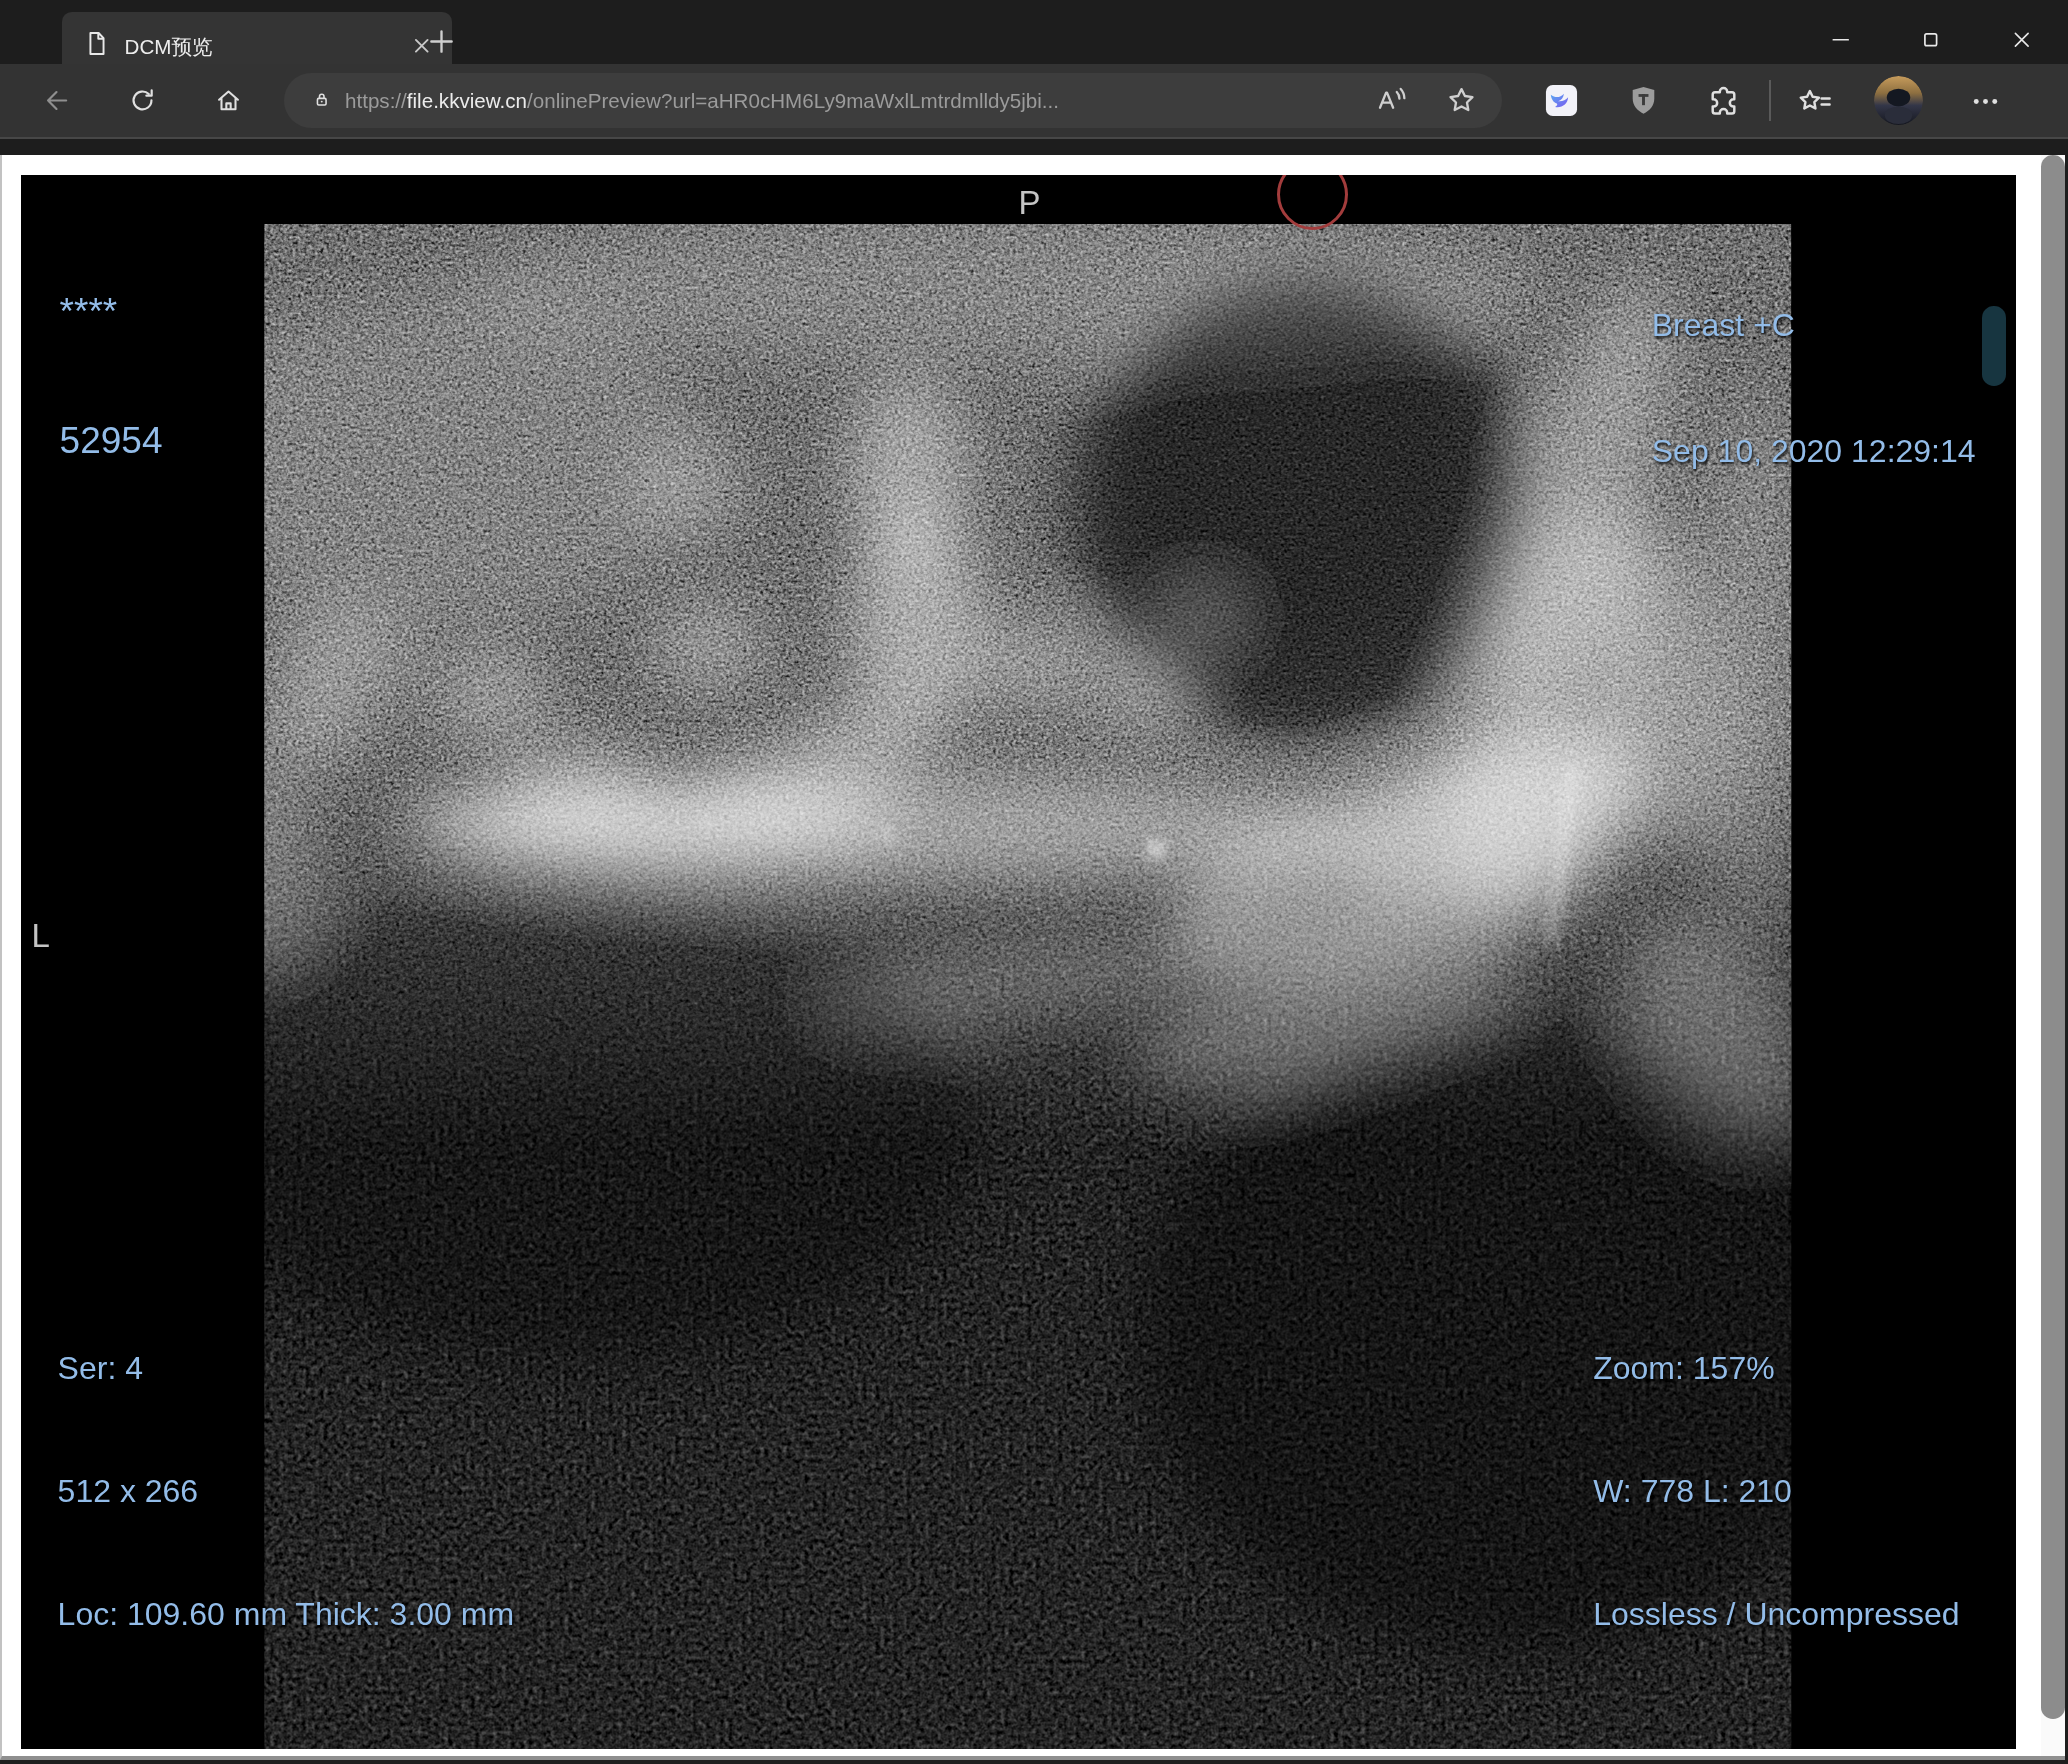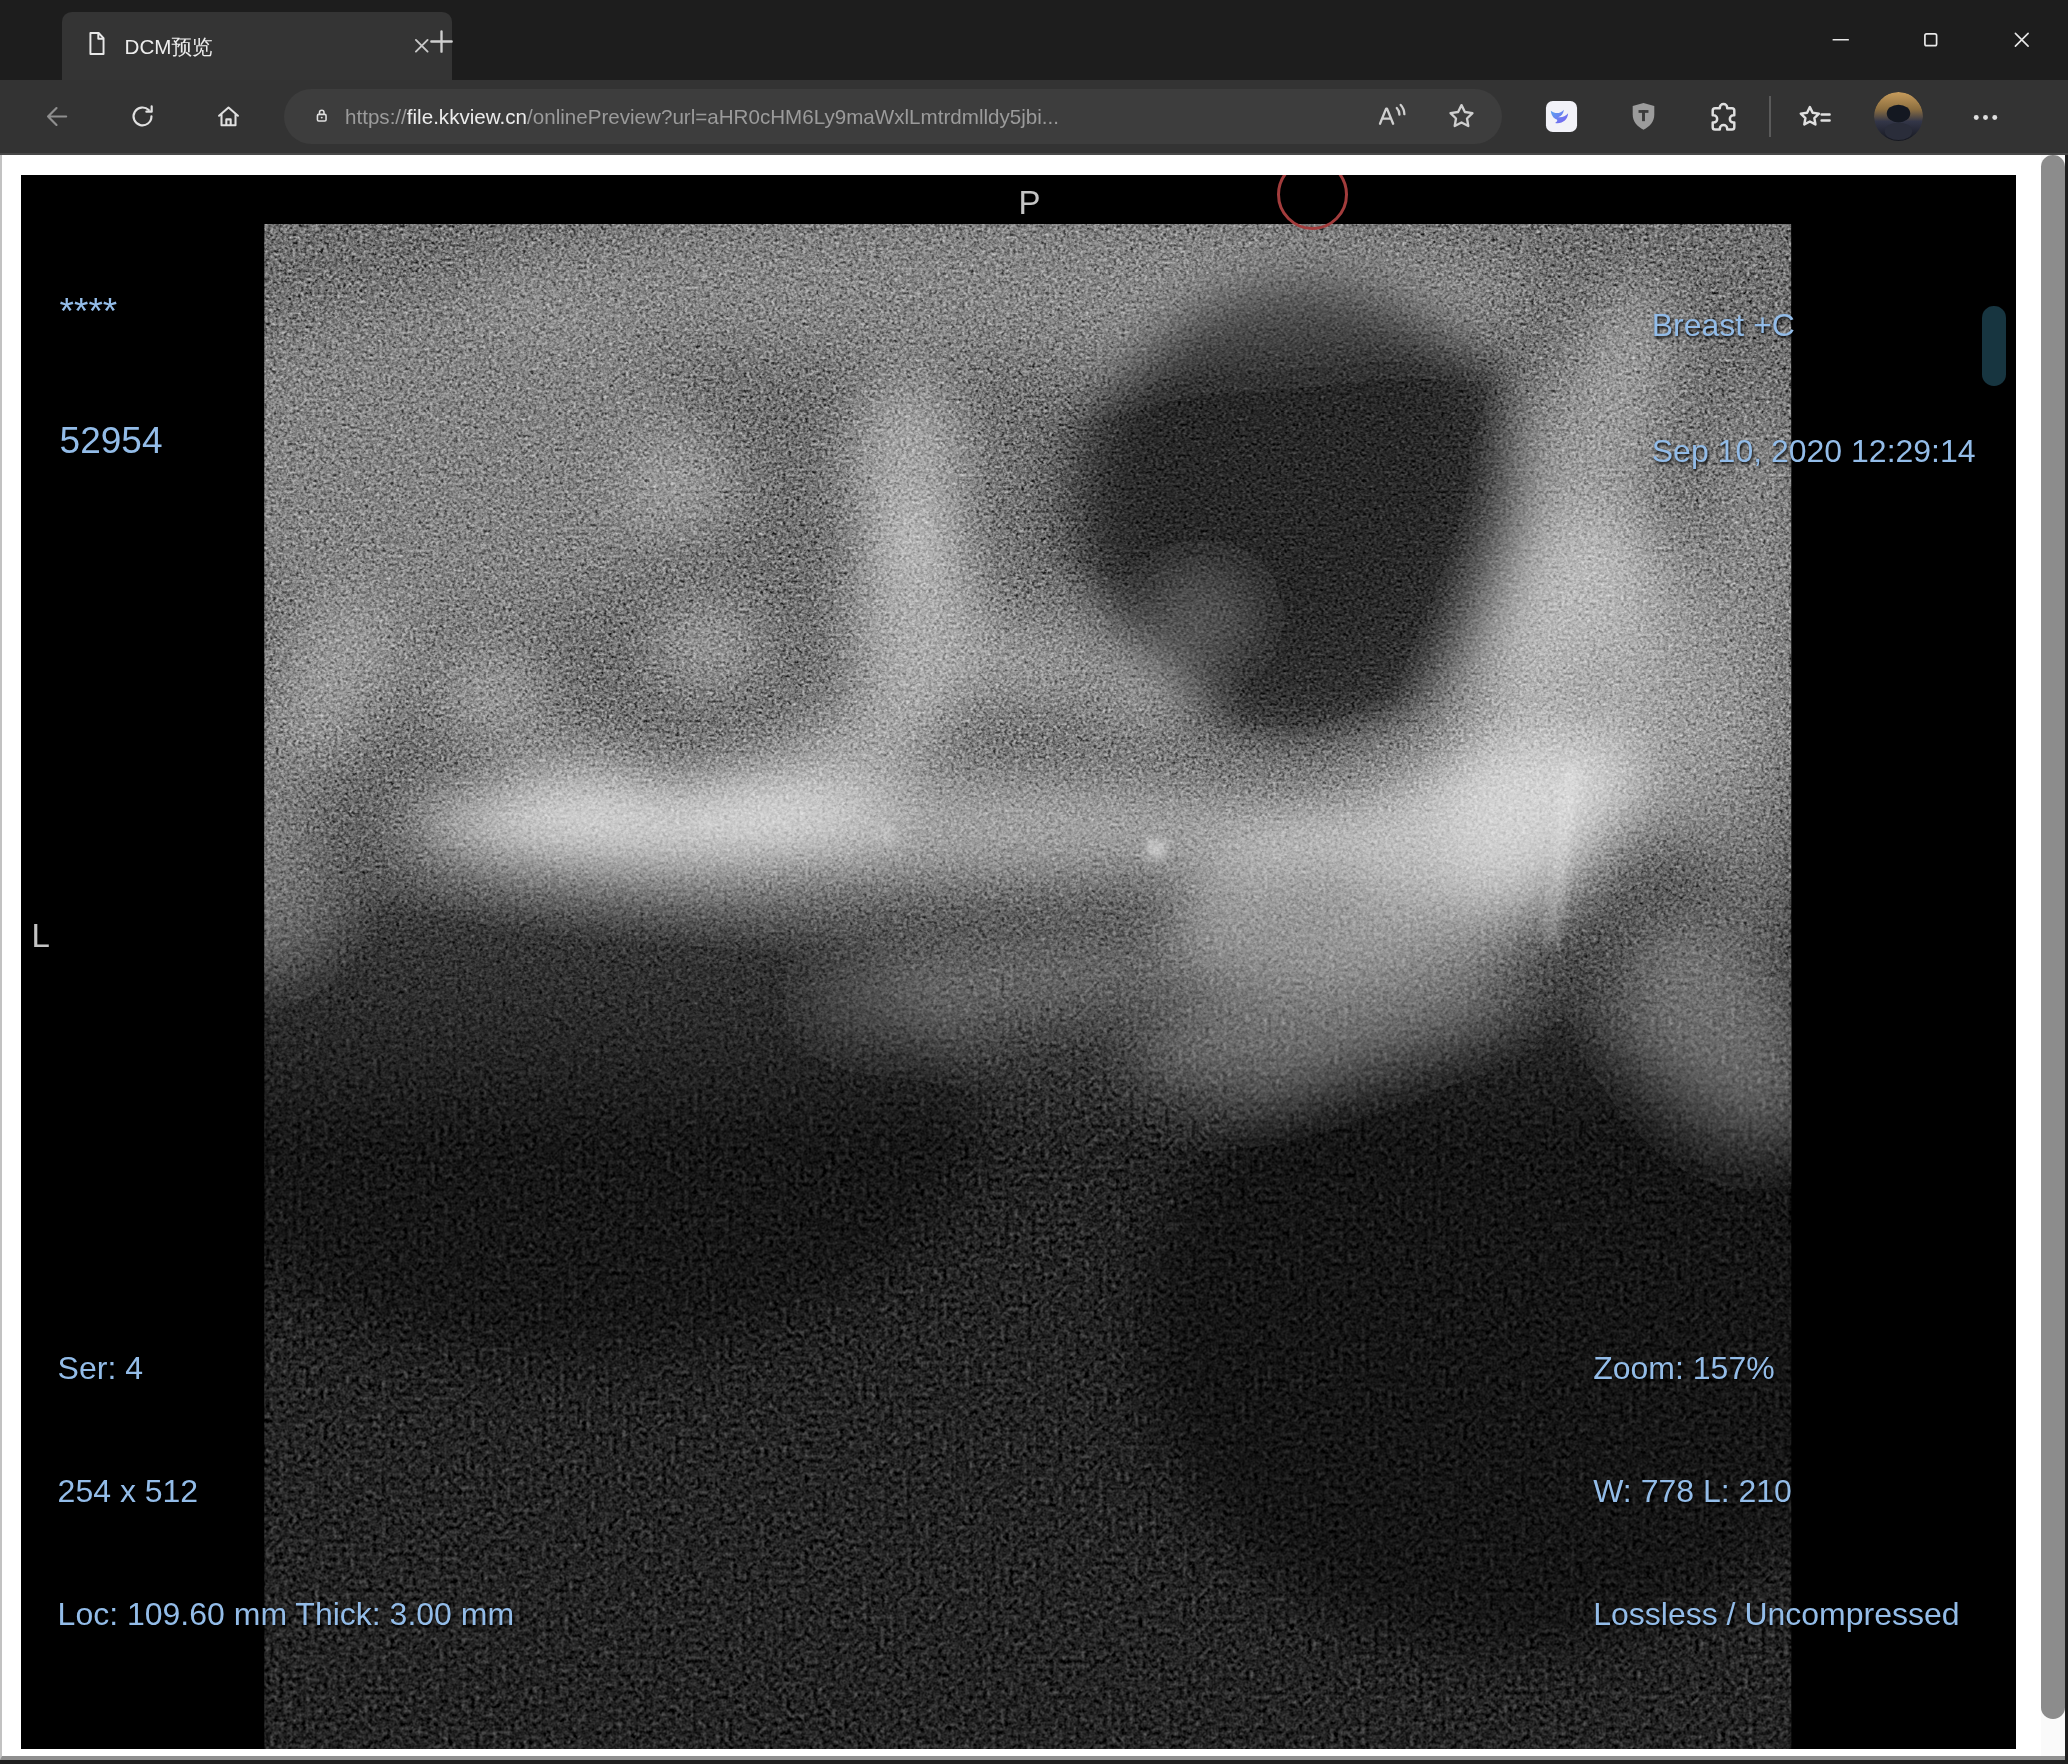--- a/index.html
+++ b/index.html
@@ -10,21 +10,21 @@
   .tabbar{position:absolute;left:0;top:0;width:2068px;height:80px;background:#1d1d1d;}
   .tab{position:absolute;left:21.6px;top:11.8px;width:390px;height:69px;background:#343434;border-radius:9.8px 9.8px 0 0;margin-left:40px;}
   .tab-favicon{position:absolute;left:21.6px;top:17.6px;width:27.4px;height:29px;}
   .tab-title{position:absolute;left:63px;top:0;height:69px;line-height:69px;font-size:20.6px;color:#ededed;white-space:nowrap;}
   .tab-close{position:absolute;right:17.6px;top:21.6px;width:25.5px;height:25.5px;cursor:pointer;}
   .newtab{position:absolute;left:425px;top:24.5px;width:33px;height:33px;}
   .winctl{position:absolute;top:15.7px;width:49px;height:49px;display:flex;align-items:center;justify-content:center;}
   .winctl.min{left:1816px;} .winctl.max{left:1906px;} .winctl.close{left:1997px;}
 
   
-  .toolbar{position:absolute;left:0;top:80px;width:2068px;height:73px;background:#333333;border-bottom:2px solid #474747;box-sizing:content-box;}
+  .toolbar{position:absolute;left:0;top:64px;width:2068px;height:73px;background:#333333;border-bottom:2px solid #474747;box-sizing:content-box;}
   .tbtn{position:absolute;top:16.7px;width:39px;height:39px;display:flex;align-items:center;justify-content:center;}
   .urlbar{position:absolute;left:284px;top:8.8px;width:1218px;height:55px;background:#3d3d3d;border-radius:27.4px;}
   .lock{position:absolute;left:25.5px;top:15.7px;width:23.5px;height:23.5px;}
   .urltext{position:absolute;left:61px;top:0;height:55px;line-height:55px;font-size:20.6px;white-space:nowrap;overflow:hidden;width:1039px;}
   .url-dim{color:#9b9b9b;} .url-host{color:#ececec;}
   .pillbtn{position:absolute;top:9.8px;width:35px;height:35px;}
   .extbtn{position:absolute;top:18.6px;width:35px;height:35px;}
   .divider{position:absolute;left:1769px;top:15.7px;width:2px;height:41px;background:#5a5a5a;}
   .avatar{position:absolute;left:1874px;top:11.8px;width:49px;height:49px;border-radius:50%;overflow:hidden;}
 
@@ -276,21 +276,21 @@
       <div class="ov ov-tl">
         <div>****</div>
         <div>52954</div>
       </div>
       <div class="ov ov-tr">
         <div>Breast +C</div>
         <div>Sep 10, 2020 12:29:14</div>
       </div>
       <div class="ov ov-bl">
         <div>Ser: 4</div>
-        <div>254 x 512</div>
+        <div>512 x 266</div>
         <div>Loc: 109.60 mm Thick: 3.00 mm</div>
       </div>
       <div class="ov ov-br">
         <div>Zoom: 157%</div>
         <div>W: 778 L: 210</div>
         <div>Lossless / Uncompressed</div>
       </div>
       <div class="marker marker-p">P</div>
       <div class="marker marker-l">L</div>
     </div>

